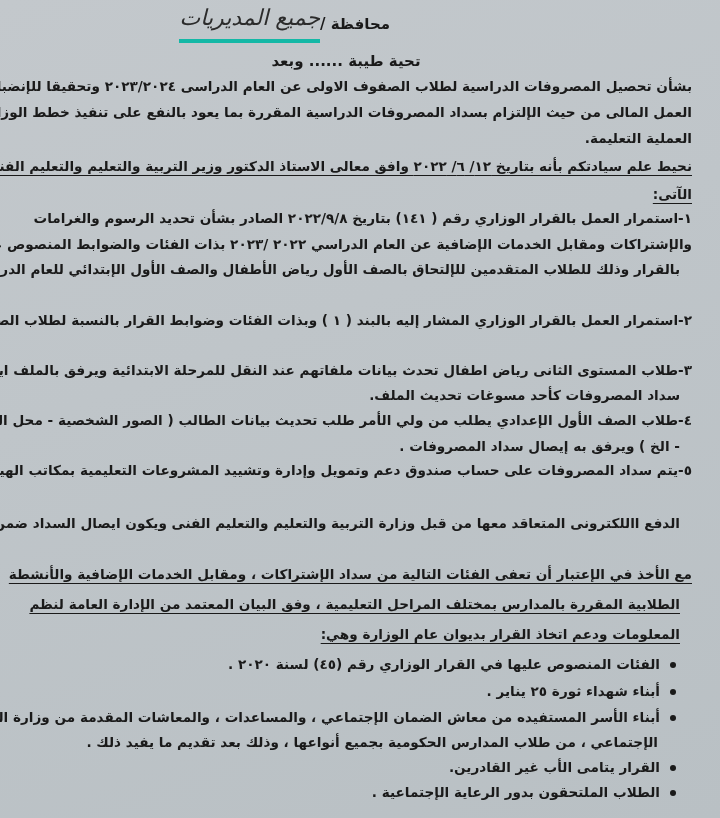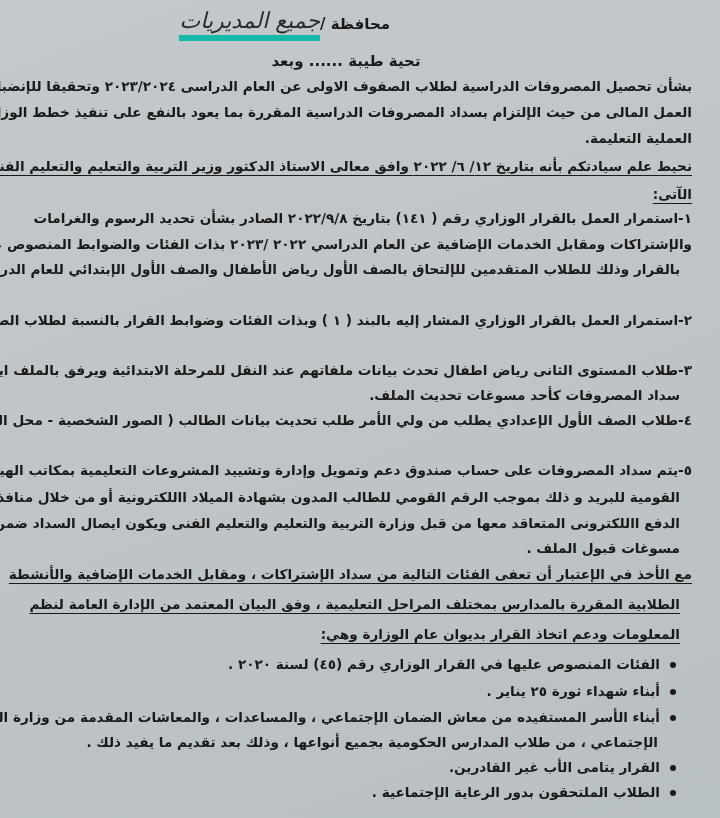--- a/index.html
+++ b/index.html
@@ -11,21 +11,21 @@
     position: relative;
   }
   .page { position: absolute; left: 0; top: 0; width: 720px; height: 818px; direction: rtl; }
   .header {
     position: absolute; top: 4px; left: 130px; width: 260px; height: 40px;
     display: flex; align-items: center; direction: rtl;
   }
   .gov-label { font-weight: bold; font-size: 15px; margin-left: 0; white-space: nowrap; }
   .hand {
     font-family: "DejaVu Serif", serif; font-size: 22px; font-style: italic;
-    color: #2b2b2b; white-space: nowrap; border-bottom: 6px solid #14b8a6; padding-bottom: 2px;
+    color: #2b2b2b; white-space: nowrap; border-bottom: 4px solid #14b8a6; padding-bottom: 9px;
   }
   .greet {
     position: absolute; top: 52px; left: 0; width: 692px; text-align: center;
     font-weight: bold; font-size: 15px;
   }
   .line {
     position: absolute; right: 28px; font-weight: bold; font-size: 13.6px;
     white-space: nowrap; text-align: left; letter-spacing: -0.2px;
   }
   .just { left: 40px; text-align: justify; text-align-last: justify; }
@@ -57,25 +57,24 @@
   <div class="line just" style="top:210px">١-استمرار العمل بالقرار الوزاري رقم ( ١٤١) بتاريخ ٢٠٢٢/٩/٨ الصادر بشأن تحديد الرسوم والغرامات</div>
   <div class="line just" style="top:236px">والإشتراكات ومقابل الخدمات الإضافية عن العام الدراسي ٢٠٢٢ /٢٠٢٣ بذات الفئات والضوابط المنصوص عليها</div>
   <div class="line just ind" style="top:261px">بالقرار وذلك للطلاب المتقدمين للإلتحاق بالصف الأول رياض الأطفال والصف الأول الإبتدائي للعام الدراسي</div>
 
   <div class="line just" style="top:312px">٢-استمرار العمل بالقرار الوزاري المشار إليه بالبند ( ١ ) وبذات الفئات وضوابط القرار بالنسبة لطلاب الصف</div>
 
   <div class="line just" style="top:362px">٣-طلاب المستوى الثانى رياض اطفال تحدث بيانات ملفاتهم عند النقل للمرحلة الابتدائية ويرفق بالملف ايصال</div>
   <div class="line ind" style="top:387px">سداد المصروفات كأحد مسوغات تحديث الملف.</div>
 
   <div class="line just" style="top:412px">٤-طلاب الصف الأول الإعدادي يطلب من ولي الأمر طلب تحديث بيانات الطالب ( الصور الشخصية - محل الإقامة</div>
+  <div class="line ind" style="top:438px">- الخ ) ويرفق به إيصال سداد المصروفات .</div>
 
   <div class="line just" style="top:462px">٥-يتم سداد المصروفات على حساب صندوق دعم وتمويل وإدارة وتشييد المشروعات التعليمية بمكاتب الهيئة</div>
-  <div class="line just ind" style="top:489px">القومية للبريد و ذلك بموجب الرقم القومي للطالب المدون بشهادة الميلاد االلكترونية أو من خلال منافذ</div>
   <div class="line just ind" style="top:515px">الدفع االلكترونى المتعاقد معها من قبل وزارة التربية والتعليم والتعليم الفنى ويكون ايصال السداد ضمن</div>
-  <div class="line ind" style="top:540px">مسوغات قبول الملف .</div>
 
   <div class="line just u ind" style="top:596px">الطلابية المقررة بالمدارس بمختلف المراحل التعليمية ، وفق البيان المعتمد من الإدارة العامة لنظم</div>
   <div class="line just u" style="top:566px">مع الأخذ في الإعتبار أن تعفى الفئات التالية من سداد الإشتراكات ، ومقابل الخدمات الإضافية والأنشطة</div>
   <div class="line u ind" style="top:626px">المعلومات ودعم اتخاذ القرار بديوان عام الوزارة وهي:</div>
 
   <div class="line bul" style="top:656px"><span class="bullet-dot"></span><span>الفئات المنصوص عليها في القرار الوزاري رقم (٤٥) لسنة ٢٠٢٠ .</span></div>
   <div class="line bul" style="top:683px"><span class="bullet-dot"></span><span>أبناء شهداء ثورة ٢٥ يناير .</span></div>
   <div class="line bul just" style="top:709px"><span class="bullet-dot"></span><span>أبناء الأسر المستفيده من معاش الضمان الإجتماعي ، والمساعدات ، والمعاشات المقدمة من وزارة التضامن</span></div>
   <div class="line bcont" style="top:734px">الإجتماعي ، من طلاب المدارس الحكومية بجميع أنواعها ، وذلك بعد تقديم ما يفيد ذلك .</div>
   <div class="line bul" style="top:759px"><span class="bullet-dot"></span><span>القرار يتامى الأب غير القادرين.</span></div>

